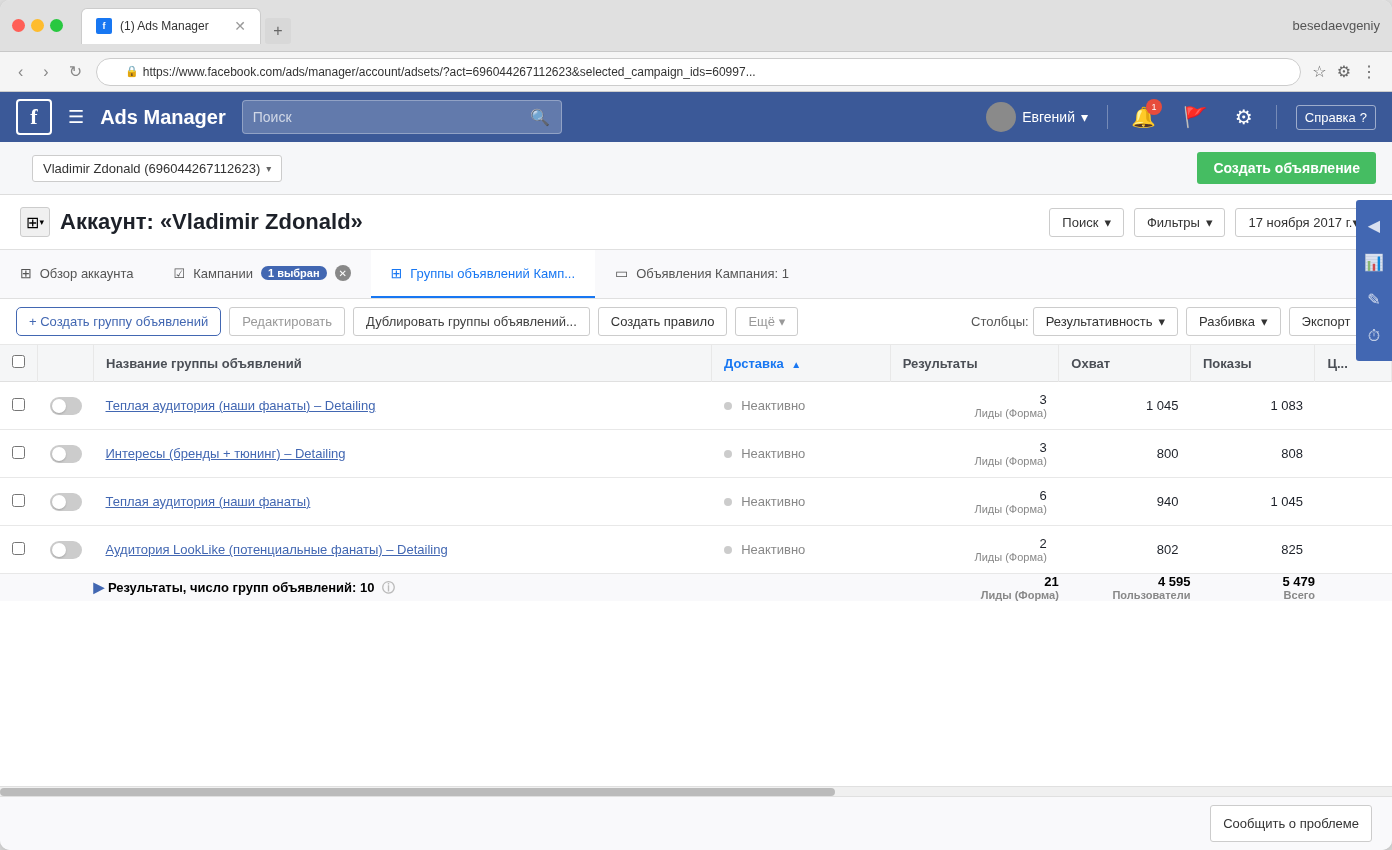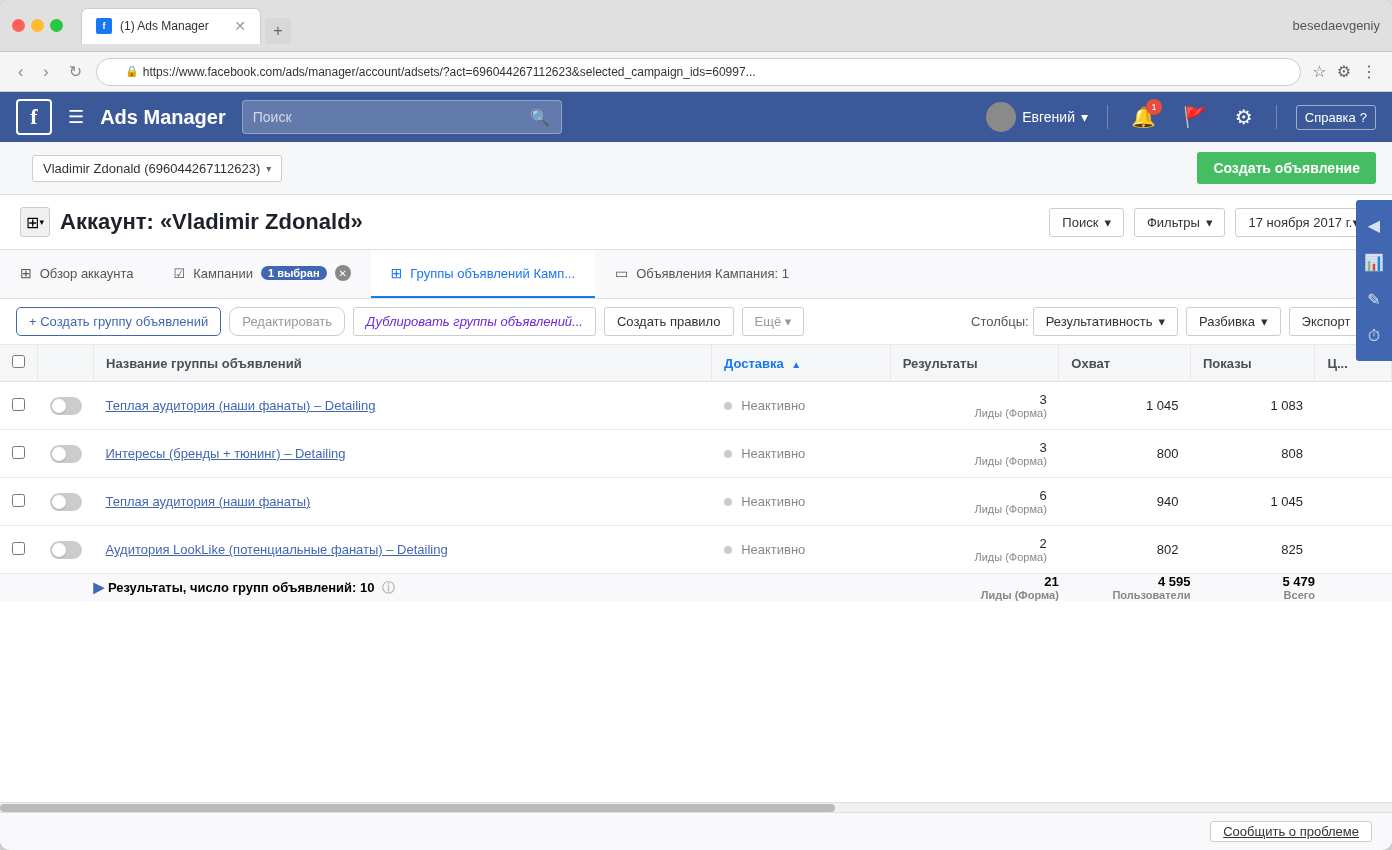--- a/index.html
+++ b/index.html
@@ -63,22 +63,22 @@
     
     .tabs-row { background: #f9f9fb; border-bottom: 1px solid #e0e0e0; display: flex; align-items: stretch; }
     .tab-item { padding: 0 20px; height: 48px; display: flex; align-items: center; gap: 8px; font-size: 13px; color: #555; cursor: pointer; border-bottom: 2px solid transparent; white-space: nowrap; }
     .tab-item.active-tab { color: #1877f2; border-bottom-color: #1877f2; background: white; }
     .tab-badge { background: #4267b2; color: white; border-radius: 10px; padding: 1px 7px; font-size: 11px; font-weight: bold; }
     .tab-badge-close { background: #888; color: white; border-radius: 50%; width: 16px; height: 16px; display: flex; align-items: center; justify-content: center; font-size: 10px; cursor: pointer; }
 
     
     .toolbar { background: white; border-bottom: 1px solid #e8e8e8; padding: 8px 16px; display: flex; align-items: center; gap: 8px; }
     .create-group-btn { background: white; border: 1px solid #4267b2; border-radius: 5px; color: #4267b2; padding: 6px 12px; font-size: 13px; cursor: pointer; display: flex; align-items: center; gap: 6px; }
-    .edit-btn { background: white; border: 1px solid #ccc; border-radius: 9px; color: #999; padding: 6px 12px; font-size: 13px; cursor: not-allowed; }
-    .duplicate-btn { background: white; border: 1px solid #ccc; border-radius: 3px; color: #6d28d9; padding: 6px 12px; font-size: 13px; cursor: not-allowed; font-style: italic; }
+    .edit-btn { background: white; border: 1px solid #ccc; border-radius: 3px; color: #999; padding: 6px 12px; font-size: 13px; cursor: not-allowed; }
+    .duplicate-btn { background: white; border: 1px solid #ccc; border-radius: 3px; color: #404040; padding: 6px 12px; font-size: 13px; cursor: not-allowed; }
     .rule-btn { background: white; border: 1px solid #ccc; border-radius: 3px; color: #333; padding: 6px 12px; font-size: 13px; cursor: pointer; }
     .more-btn { background: white; border: 1px solid #ccc; border-radius: 3px; color: #999; padding: 6px 12px; font-size: 13px; cursor: not-allowed; }
     .columns-btn { margin-left: auto; background: white; border: 1px solid #ccc; border-radius: 3px; color: #333; padding: 6px 12px; font-size: 13px; cursor: pointer; display: flex; align-items: center; gap: 6px; }
     .breakdown-btn { background: white; border: 1px solid #ccc; border-radius: 3px; color: #333; padding: 6px 12px; font-size: 13px; cursor: pointer; display: flex; align-items: center; gap: 6px; }
     .export-btn { background: white; border: 1px solid #ccc; border-radius: 3px; color: #333; padding: 6px 12px; font-size: 13px; cursor: pointer; display: flex; align-items: center; gap: 6px; }
     table { width: 100%; border-collapse: collapse; font-size: 13px; }
     thead tr { background: #f5f6f7; border-bottom: 1px solid #e0e0e0; }
     thead th { padding: 10px 12px; text-align: left; font-weight: 600; color: #4b4f56; font-size: 13px; border-right: 1px solid #e8e8e8; white-space: nowrap; }
     thead th:first-child { width: 30px; }
     thead th:nth-child(2) { width: 40px; }
@@ -97,21 +97,21 @@
     .summary-row td { font-weight: 600; background: #f9f9fb; }
     .summary-row .summary-icon { color: #4267b2; font-size: 14px; cursor: pointer; }
     .info-icon { color: #bbb; font-size: 13px; margin-left: 4px; }
 
     
     .right-sidebar { position: fixed; right: 0; top: 200px; width: 36px; background: #4267b2; display: flex; flex-direction: column; align-items: center; padding: 8px 0; gap: 2px; border-radius: 3px 0 0 3px; z-index: 10; }
     .sidebar-icon { color: rgba(255,255,255,0.8); font-size: 16px; padding: 8px; cursor: pointer; width: 100%; text-align: center; }
 
     
     .bottom-bar { background: #f9f9fb; border-top: 1px solid #e0e0e0; padding: 8px 20px; display: flex; align-items: center; justify-content: flex-end; }
-    .report-issue-btn { background: white; border: 1px solid #ccc; border-radius: 3px; padding: 2px 12px; font-size: 13px; color: #333; cursor: pointer; text-decoration: underline; }
+    .report-issue-btn { background: white; border: 1px solid #ccc; border-radius: 3px; padding: 10px 12px; font-size: 13px; color: #333; cursor: pointer; }
 
     
     .table-scroll { overflow-x: auto; background: white; }
     .scroll-thumb { height: 8px; background: #bbb; border-radius: 4px; width: 60%; }
   </style>
 </head>
 <body>
 
 <div class="browser-window">
 

